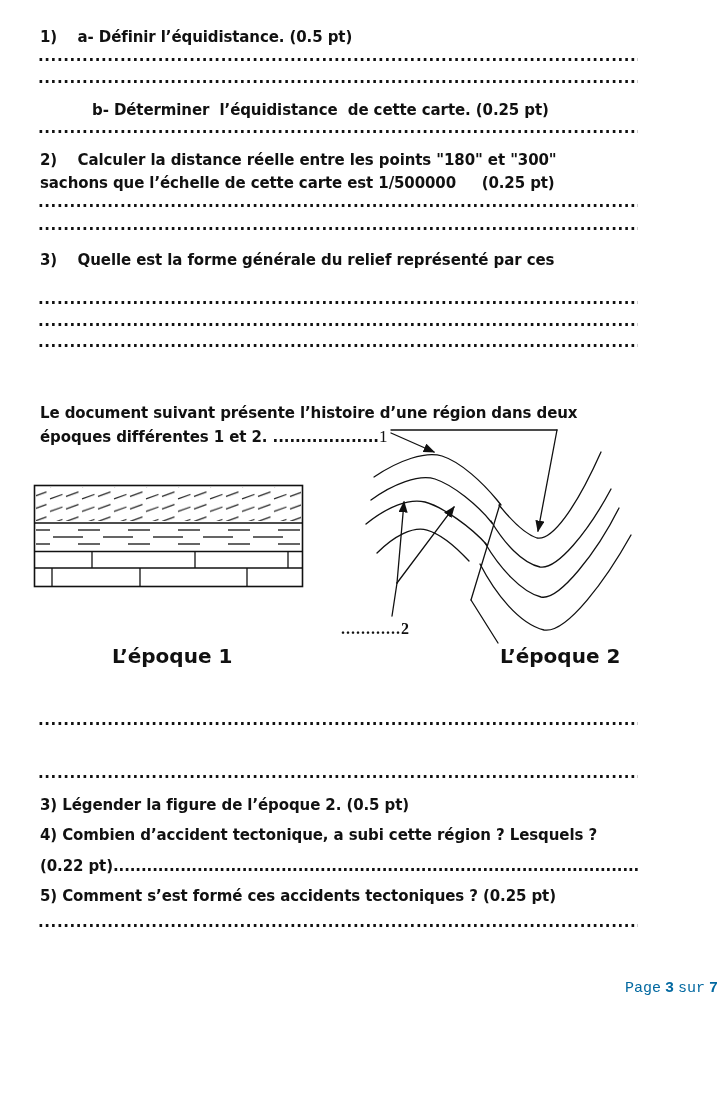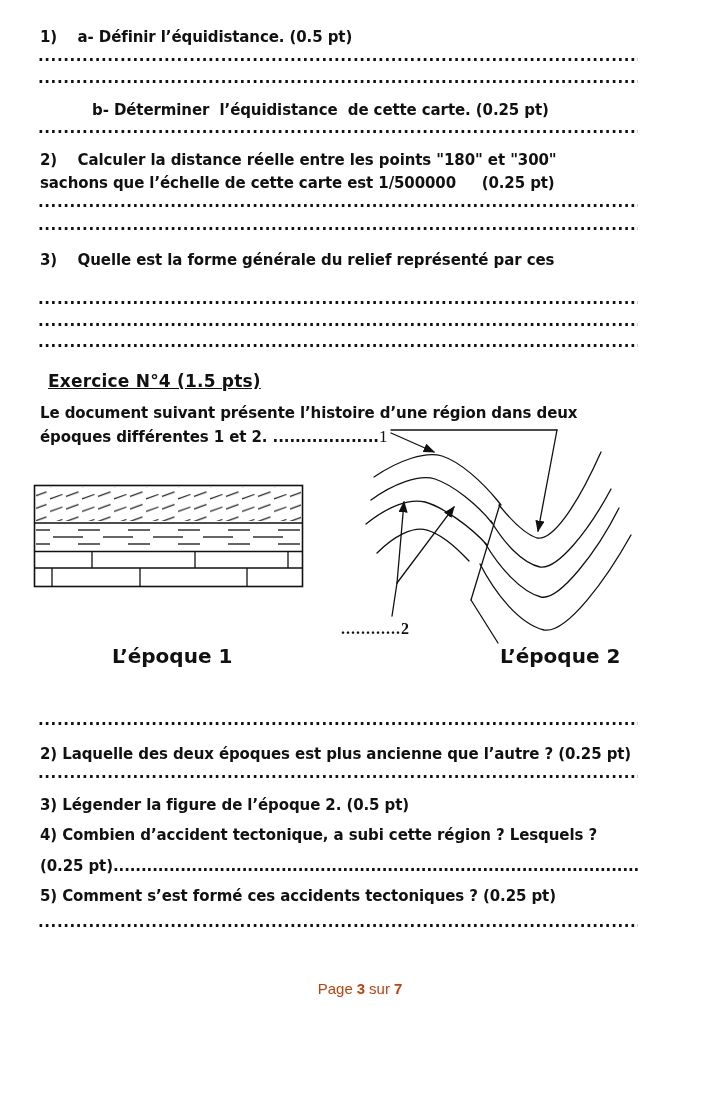--- a/index.html
+++ b/index.html
@@ -27,23 +27,23 @@
   }
   .label2 {
     position:absolute; left:341px; top:620px;
     font-family:"Liberation Serif", serif; font-weight:bold; font-size:16px;
     white-space:pre; letter-spacing:1px;
   }
   .mixline { position:absolute; left:40px; white-space:nowrap; overflow:hidden;
     font-size:15px; letter-spacing:-0.1px; width:600px; }
   .figure { position:absolute; }
   .footer {
-    position:absolute; top:980px; left:0; width:720px; text-align:center;
-    font-family:Liberation Sans, sans-serif; font-weight:normal; font-size:15px;
-    color:#c2410c;
+    position:absolute; top:980px; left:0; width:720px; text-align:right;
+    font-family:Liberation Mono, monospace; font-weight:normal; font-size:15px;
+    color:#0369a1;
   }
   .footer b { font-weight:bold; }
   .footer span { margin:0 2px; }
 </style>
 </head>
 <body>
 
 <div class="page">
 
   <div class="line" style="top:27px">1)    a- Définir l’équidistance. (0.5 pt)</div>
@@ -53,21 +53,20 @@
   <div class="dots" style="top:119px">......................................................................................................................................................</div>
   <div class="line" style="top:150px">2)    Calculer la distance réelle entre les points "180" et "300"</div>
   <div class="line" style="top:173px">sachons que l’échelle de cette carte est 1/500000     (0.25 pt)</div>
   <div class="dots" style="top:193px">......................................................................................................................................................</div>
   <div class="dots" style="top:216px">......................................................................................................................................................</div>
   <div class="line" style="top:250px">3)    Quelle est la forme générale du relief représenté par ces</div>
   <div class="dots" style="top:290px">......................................................................................................................................................</div>
   <div class="dots" style="top:312px">......................................................................................................................................................</div>
   <div class="dots" style="top:333px">......................................................................................................................................................</div>
 
-  <div class="heading" style="top:371px">Exercice N°4 (1.5 pts)</div>
   <div class="line" style="top:403px">Le document suivant présente l’histoire d’une région dans deux</div>
   <div class="line" style="top:427px"><span>époques différentes 1 et 2. </span><span>...................</span><span class="serif-marker">1</span></div>
 
   <svg class="figure" style="left:33px; top:483px" width="272" height="106" viewBox="33 483 272 106">
     <defs>
       <pattern id="diagDash" patternUnits="userSpaceOnUse" width="32" height="12.5">
         <line x1="2" y1="9" x2="14.5" y2="4.5" stroke="#222" stroke-width="1.2"></line>
         <line x1="18" y1="11.5" x2="30.5" y2="7" stroke="#222" stroke-width="1.2"></line>
       </pattern>
       <pattern id="horizDash" patternUnits="userSpaceOnUse" width="50" height="14">
@@ -128,23 +127,22 @@
       </g>
     </g>
   </svg>
 
   <div class="label2"><span>............</span><span>2</span></div>
 
   <div class="caption" style="left:112px; top:644px">L’époque 1</div>
   <div class="caption" style="left:500px; top:644px">L’époque 2</div>
 
   <div class="dots" style="top:711px">......................................................................................................................................................</div>
-  <div class="line" style="top:744px">2) Laquelle des deux époques est plus ancienne que l’autre ? (0.25 pt)</div>
   <div class="dots" style="top:764px">......................................................................................................................................................</div>
   <div class="line" style="top:795px">3) Légender la figure de l’époque 2. (0.5 pt)</div>
   <div class="line" style="top:825px">4) Combien d’accident tectonique, a subi cette région ? Lesquels ?</div>
-  <div class="mixline" style="top:857px"><span>(0.25 pt)</span><span>..............................................................................................................</span></div>
+  <div class="mixline" style="top:857px"><span>(0.22 pt)</span><span>..............................................................................................................</span></div>
   <div class="line" style="top:886px">5) Comment s’est formé ces accidents tectoniques ? (0.25 pt)</div>
   <div class="dots" style="top:913px">......................................................................................................................................................</div>
 
   <div class="footer"><span>Page</span><b><span>3</span></b><span>sur</span><b><span>7</span></b></div>
 
 </div>
 
 </body></html>

